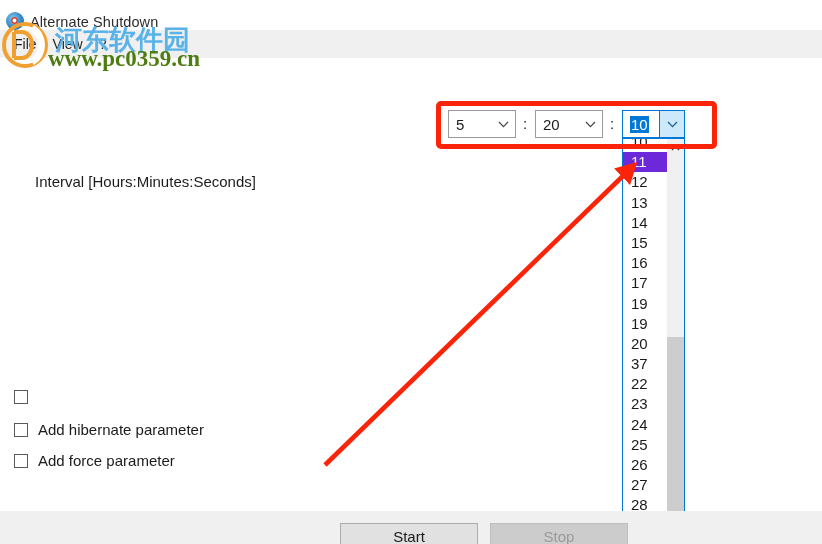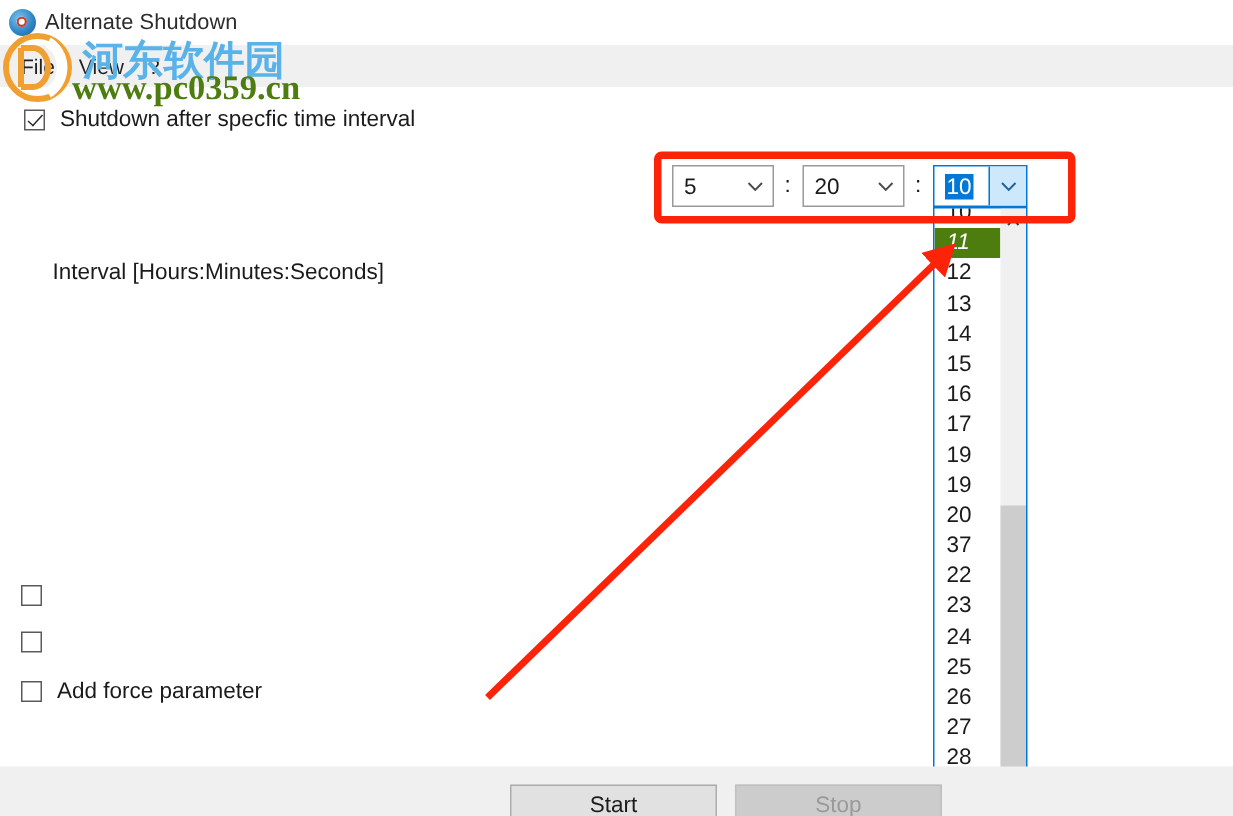--- a/index.html
+++ b/index.html
@@ -25,21 +25,21 @@
     background: #ffffff;
   }
 
   #title-bar {
     position: absolute;
     left: 0; top: 0;
     width: 822px;
     height: 30px;
     background: #ffffff;
     display: flex;
-    align-items: center;
+    align-items: flex-end;
     padding-left: 6px;
     box-sizing: border-box;
   }
   #app-icon {
     width: 18px; height: 18px;
     border-radius: 50%;
     background: radial-gradient(circle at 38% 35%, #7fc3ea 0%, #2f87c8 55%, #1d5f96 100%);
     position: relative;
     flex: 0 0 auto;
     margin-right: 6px;
@@ -203,23 +203,22 @@
   .dd-item {
     height: 20.2px;
     line-height: 20.2px;
     font-size: 15px;
     color: #1b1b1b;
     padding-left: 8px;
     box-sizing: border-box;
     white-space: nowrap;
   }
   .dd-item.highlight {
-    background: #4d7c0f;
+    background: #6d28d9;
     color: #ffffff;
-    font-style: italic;
   }
   #dd-scrollbar {
     flex: 0 0 17px;
     background: #f0f0f0;
     position: relative;
   }
   #dd-scroll-up {
     position: absolute;
     left: 0; top: 0;
     width: 17px; height: 17px;
@@ -326,34 +325,31 @@
   </div>
 
   <div id="menu-bar">
     <div class="menu-item">File</div>
     <div class="menu-item">View</div>
     <div class="menu-item help">?</div>
   </div>
 
   <div id="client-area">
 
-    <div class="chk-row" style="left:16px; top:13px;">
-      <div class="chk-box checked"></div>
-      <div class="chk-label">Shutdown after specfic time interval</div>
-    </div>
 
     <div id="interval-label">Interval [Hours:Minutes:Seconds]</div>
 
 
     <div class="chk-row" style="left:14px; top:332px;">
       <div class="chk-box"></div>
     </div>
 
     <div class="chk-row" style="left:14px; top:363px;">
       <div class="chk-box"></div>
+      <div class="chk-label">Add hibernate parameter</div>
     </div>
 
     <div class="chk-row" style="left:14px; top:394px;">
       <div class="chk-box"></div>
       <div class="chk-label">Add force parameter</div>
     </div>
 
   </div>
 
   <div class="combo" id="combo-hours">

